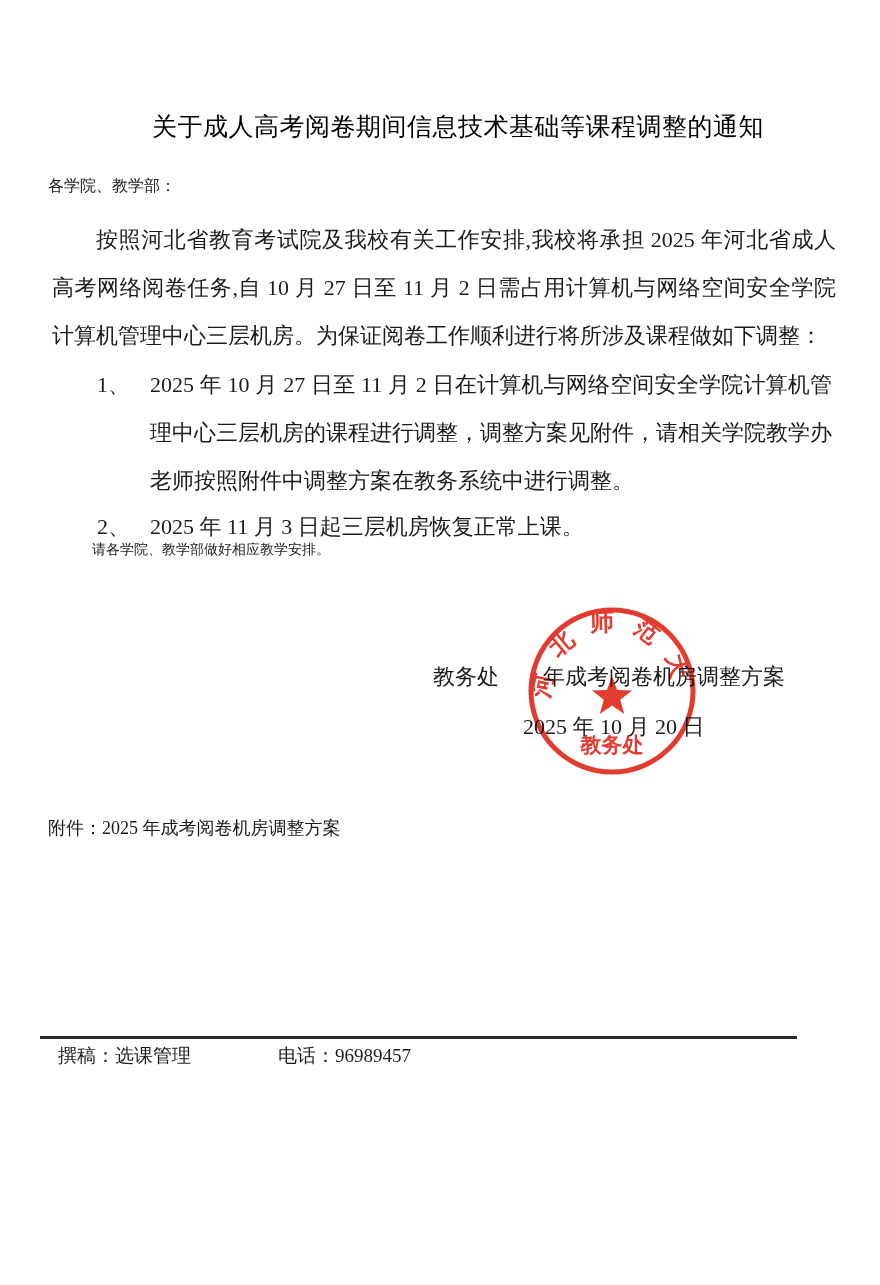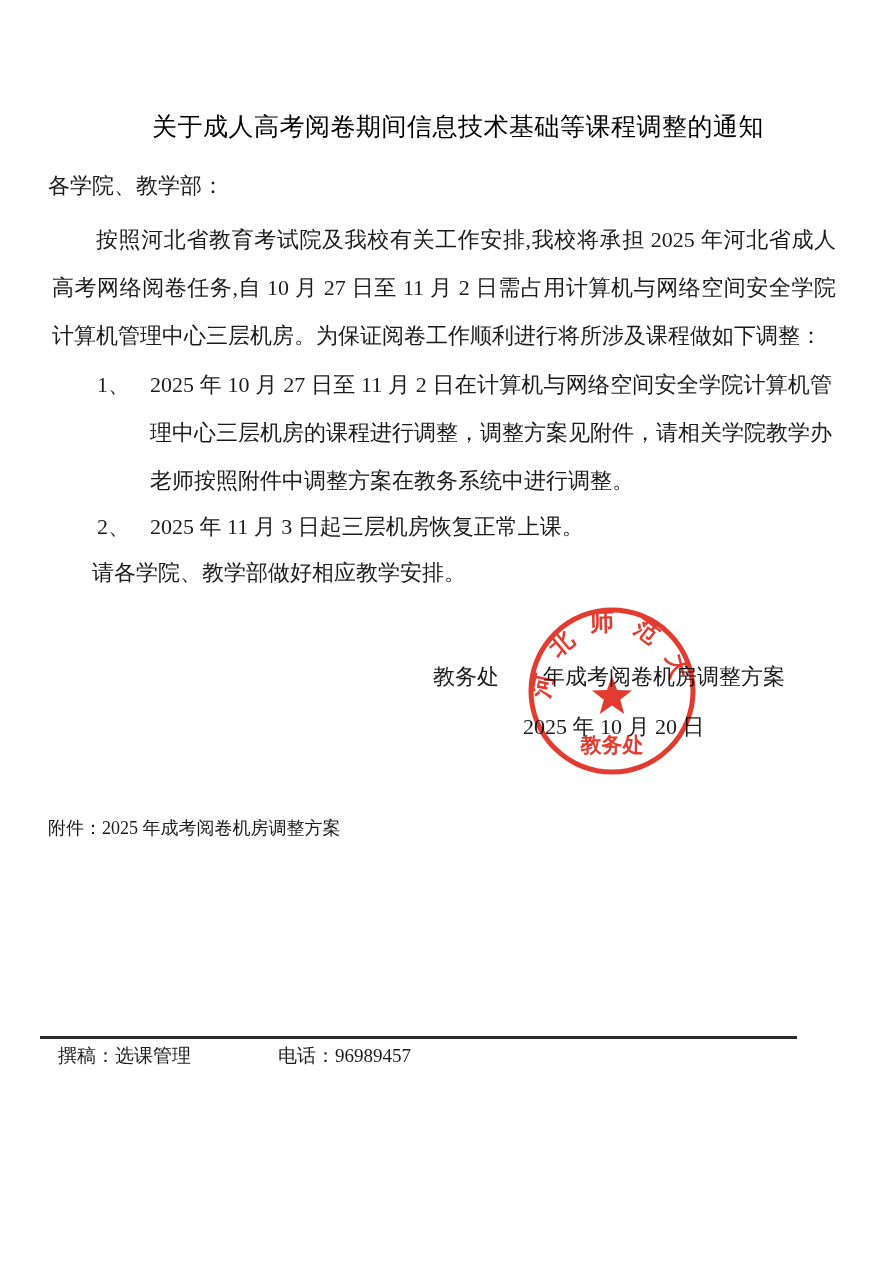--- a/index.html
+++ b/index.html
@@ -27,21 +27,21 @@
     font-weight: 400;
     font-size: 25px;
     letter-spacing: 0.5px;
     color: #000000;
   }
   .salutation {
     position: absolute;
     top: 162px;
     left: 48px;
     width: 784px;
-    font-size: 22px;
+    font-size: 16px;
     line-height: 48px;
   }
   .para1 {
     position: absolute;
     top: 212px;
     left: 48px;
     width: 784px;
     margin: 4px;
     font-size: 22px;
     line-height: 48px;
@@ -58,23 +58,23 @@
   }
   .list-item .marker {
     position: absolute;
     left: -53px;
     top: 0;
   }
   .item1 { top: 361px; }
   .item2 { top: 503px; }
   .closing {
     position: absolute;
-    top: 549px;
+    top: 526px;
     left: 92px;
-    font-size: 22px;
+    font-size: 14px;
     line-height: 48px;
     text-align: center;
   }
   .signature {
     position: absolute;
     top: 653px;
     left: 433px;
     font-size: 22px;
     line-height: 48px;
     white-space: nowrap;

